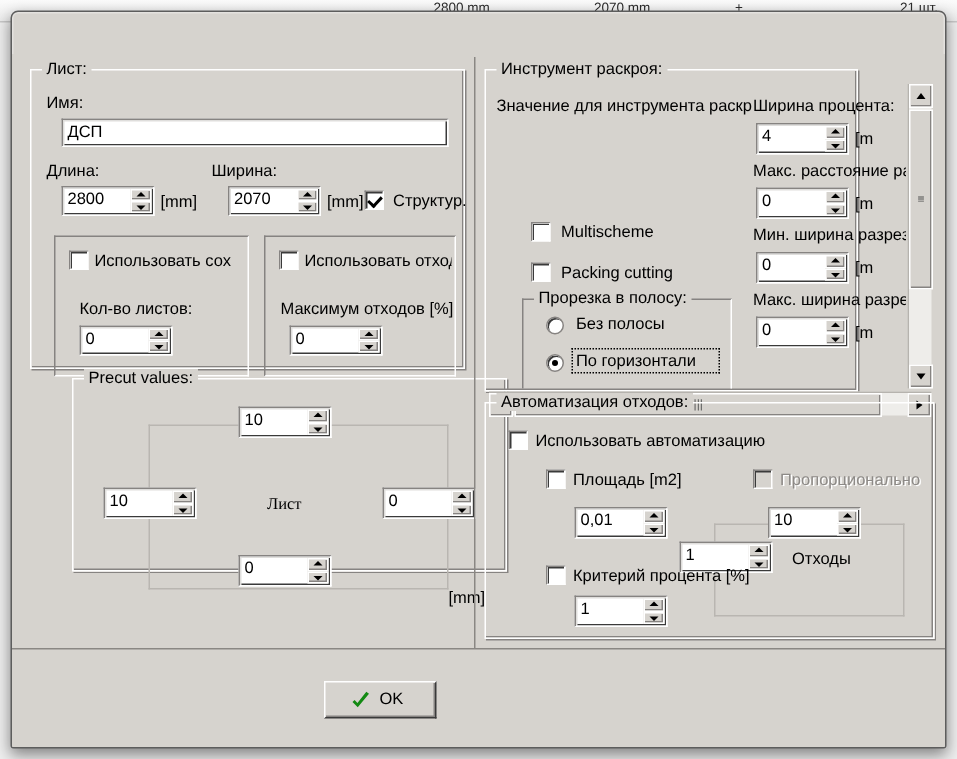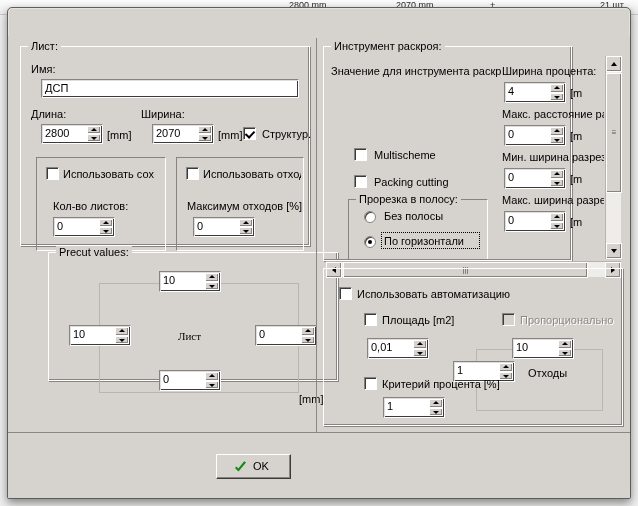--- a/index.html
+++ b/index.html
@@ -437,31 +437,32 @@
         </div>
       <div class="sb-thumb" style="left:17px;top:0;width:245px;height:16px;">
           <span class="grip">|||</span>
         </div>
       <div class="sb-arrow" style="right:0;top:0;width:16px;height:16px;">
           <i class="tri r"></i>
         </div>
     </div>
 
     <div class="group" style="left:315px;top:232px;width:300px;height:158px;">
+      <div class="glabel">Автоматизация отходов:</div>
 
       <div class="cb" style="left:15px;top:18px;"></div>
       <div class="lbl" style="left:33px;top:19px;">Использовать автоматизацию</div>
 
       <div class="cb" style="left:40px;top:44px;"></div>
       <div class="lbl" style="left:58px;top:45px;">Площадь [m2]</div>
 
       <div class="cb dim" style="left:178px;top:44px;"></div>
       <div class="lbl dim" style="left:196px;top:45px;">Пропорционально</div>
 
-      <div class="field" style="left:43px;top:69px;width:62px;height:21px;">
+      <div class="field" style="left:59px;top:69px;width:62px;height:21px;">
         <span class="val">0,01</span>
         <div class="spin">
           <div class="sb up">
               <i></i>
             </div>
           <div class="sb dn">
               <i></i>
             </div>
         </div>
       </div>

